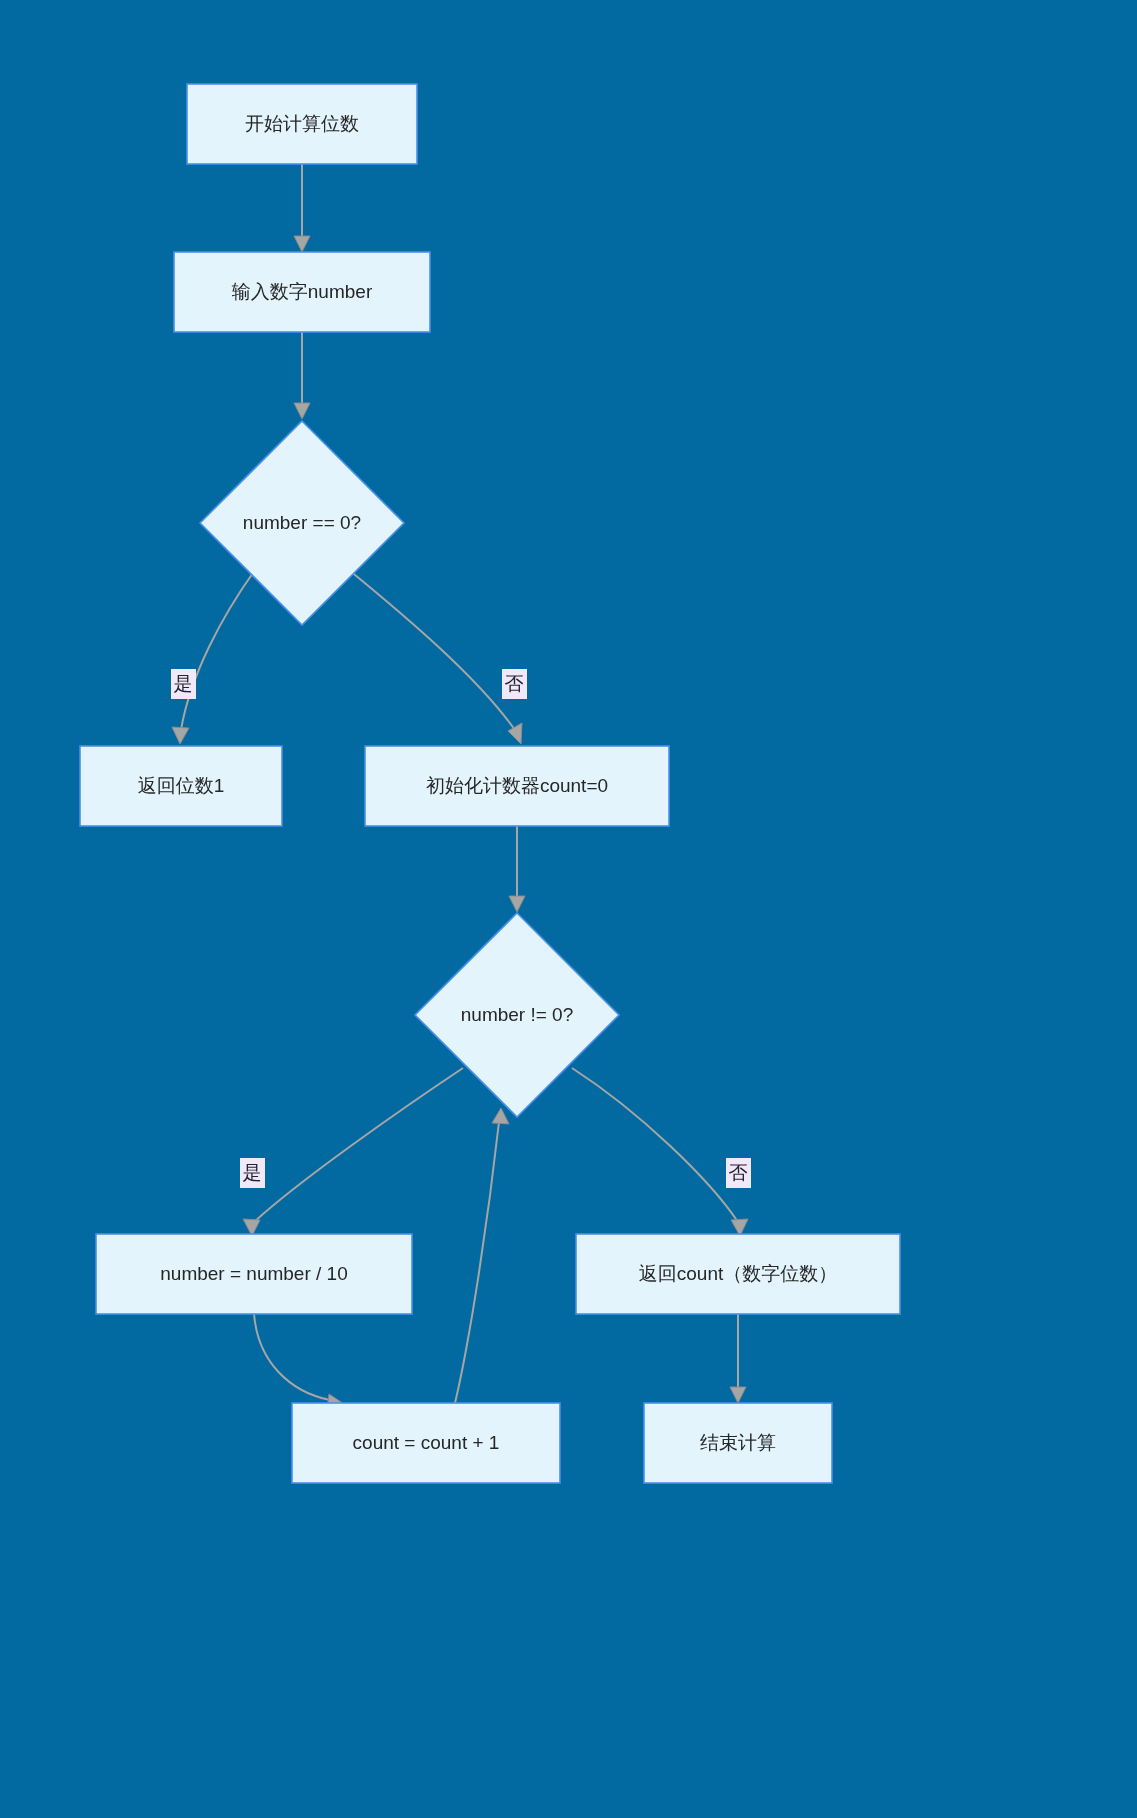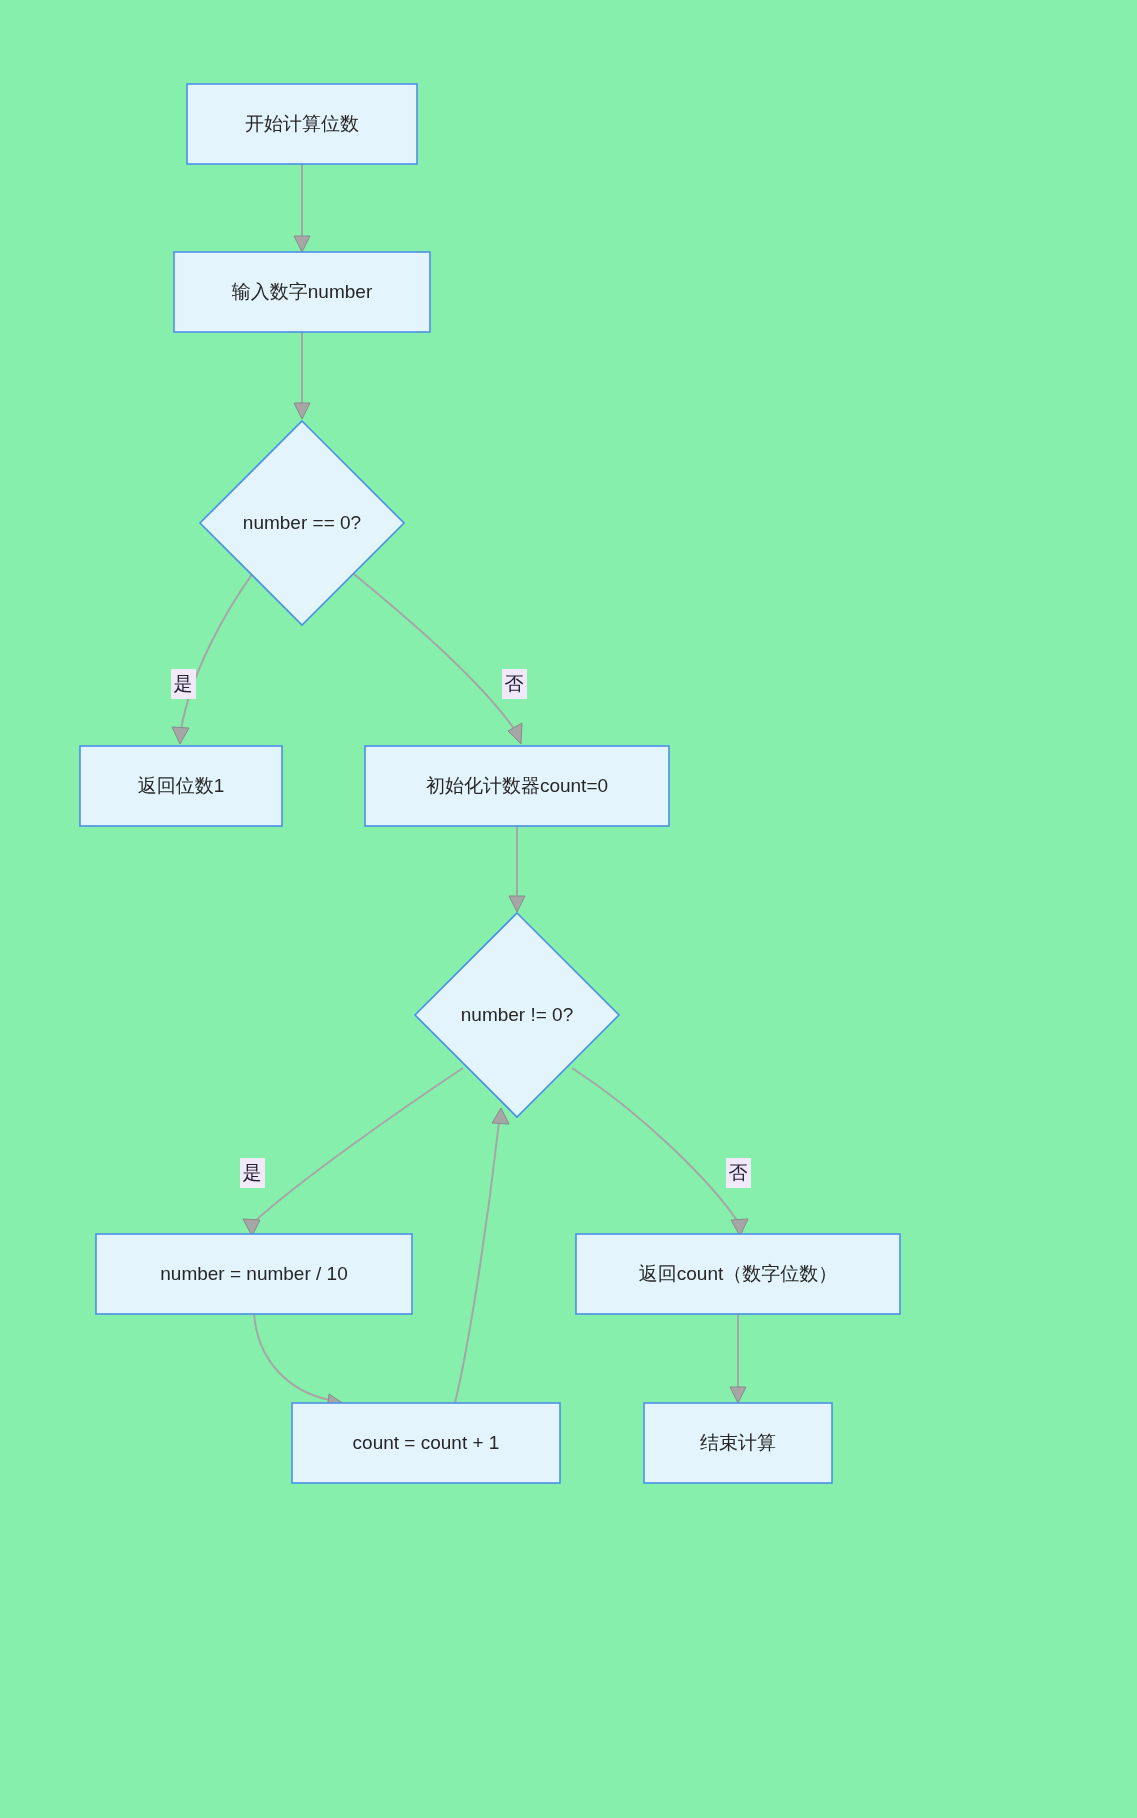--- a/index.html
+++ b/index.html
@@ -7,21 +7,21 @@
     padding: 0;
     background: #ffffff;
   }
   body {
     font-family: "Liberation Sans", "DejaVu Sans", sans-serif;
   }
   #flowchart-root {
     position: relative;
     width: 1137px;
     height: 1818px;
-    background: #86efac;
+    background: #0369a1;
     overflow: hidden;
   }
   svg.fc {
     display: block;
     width: 1137px;
     height: 1818px;
   }
   .node-shape {
     fill: #E3F4FD;
     stroke: #4A90E8;

